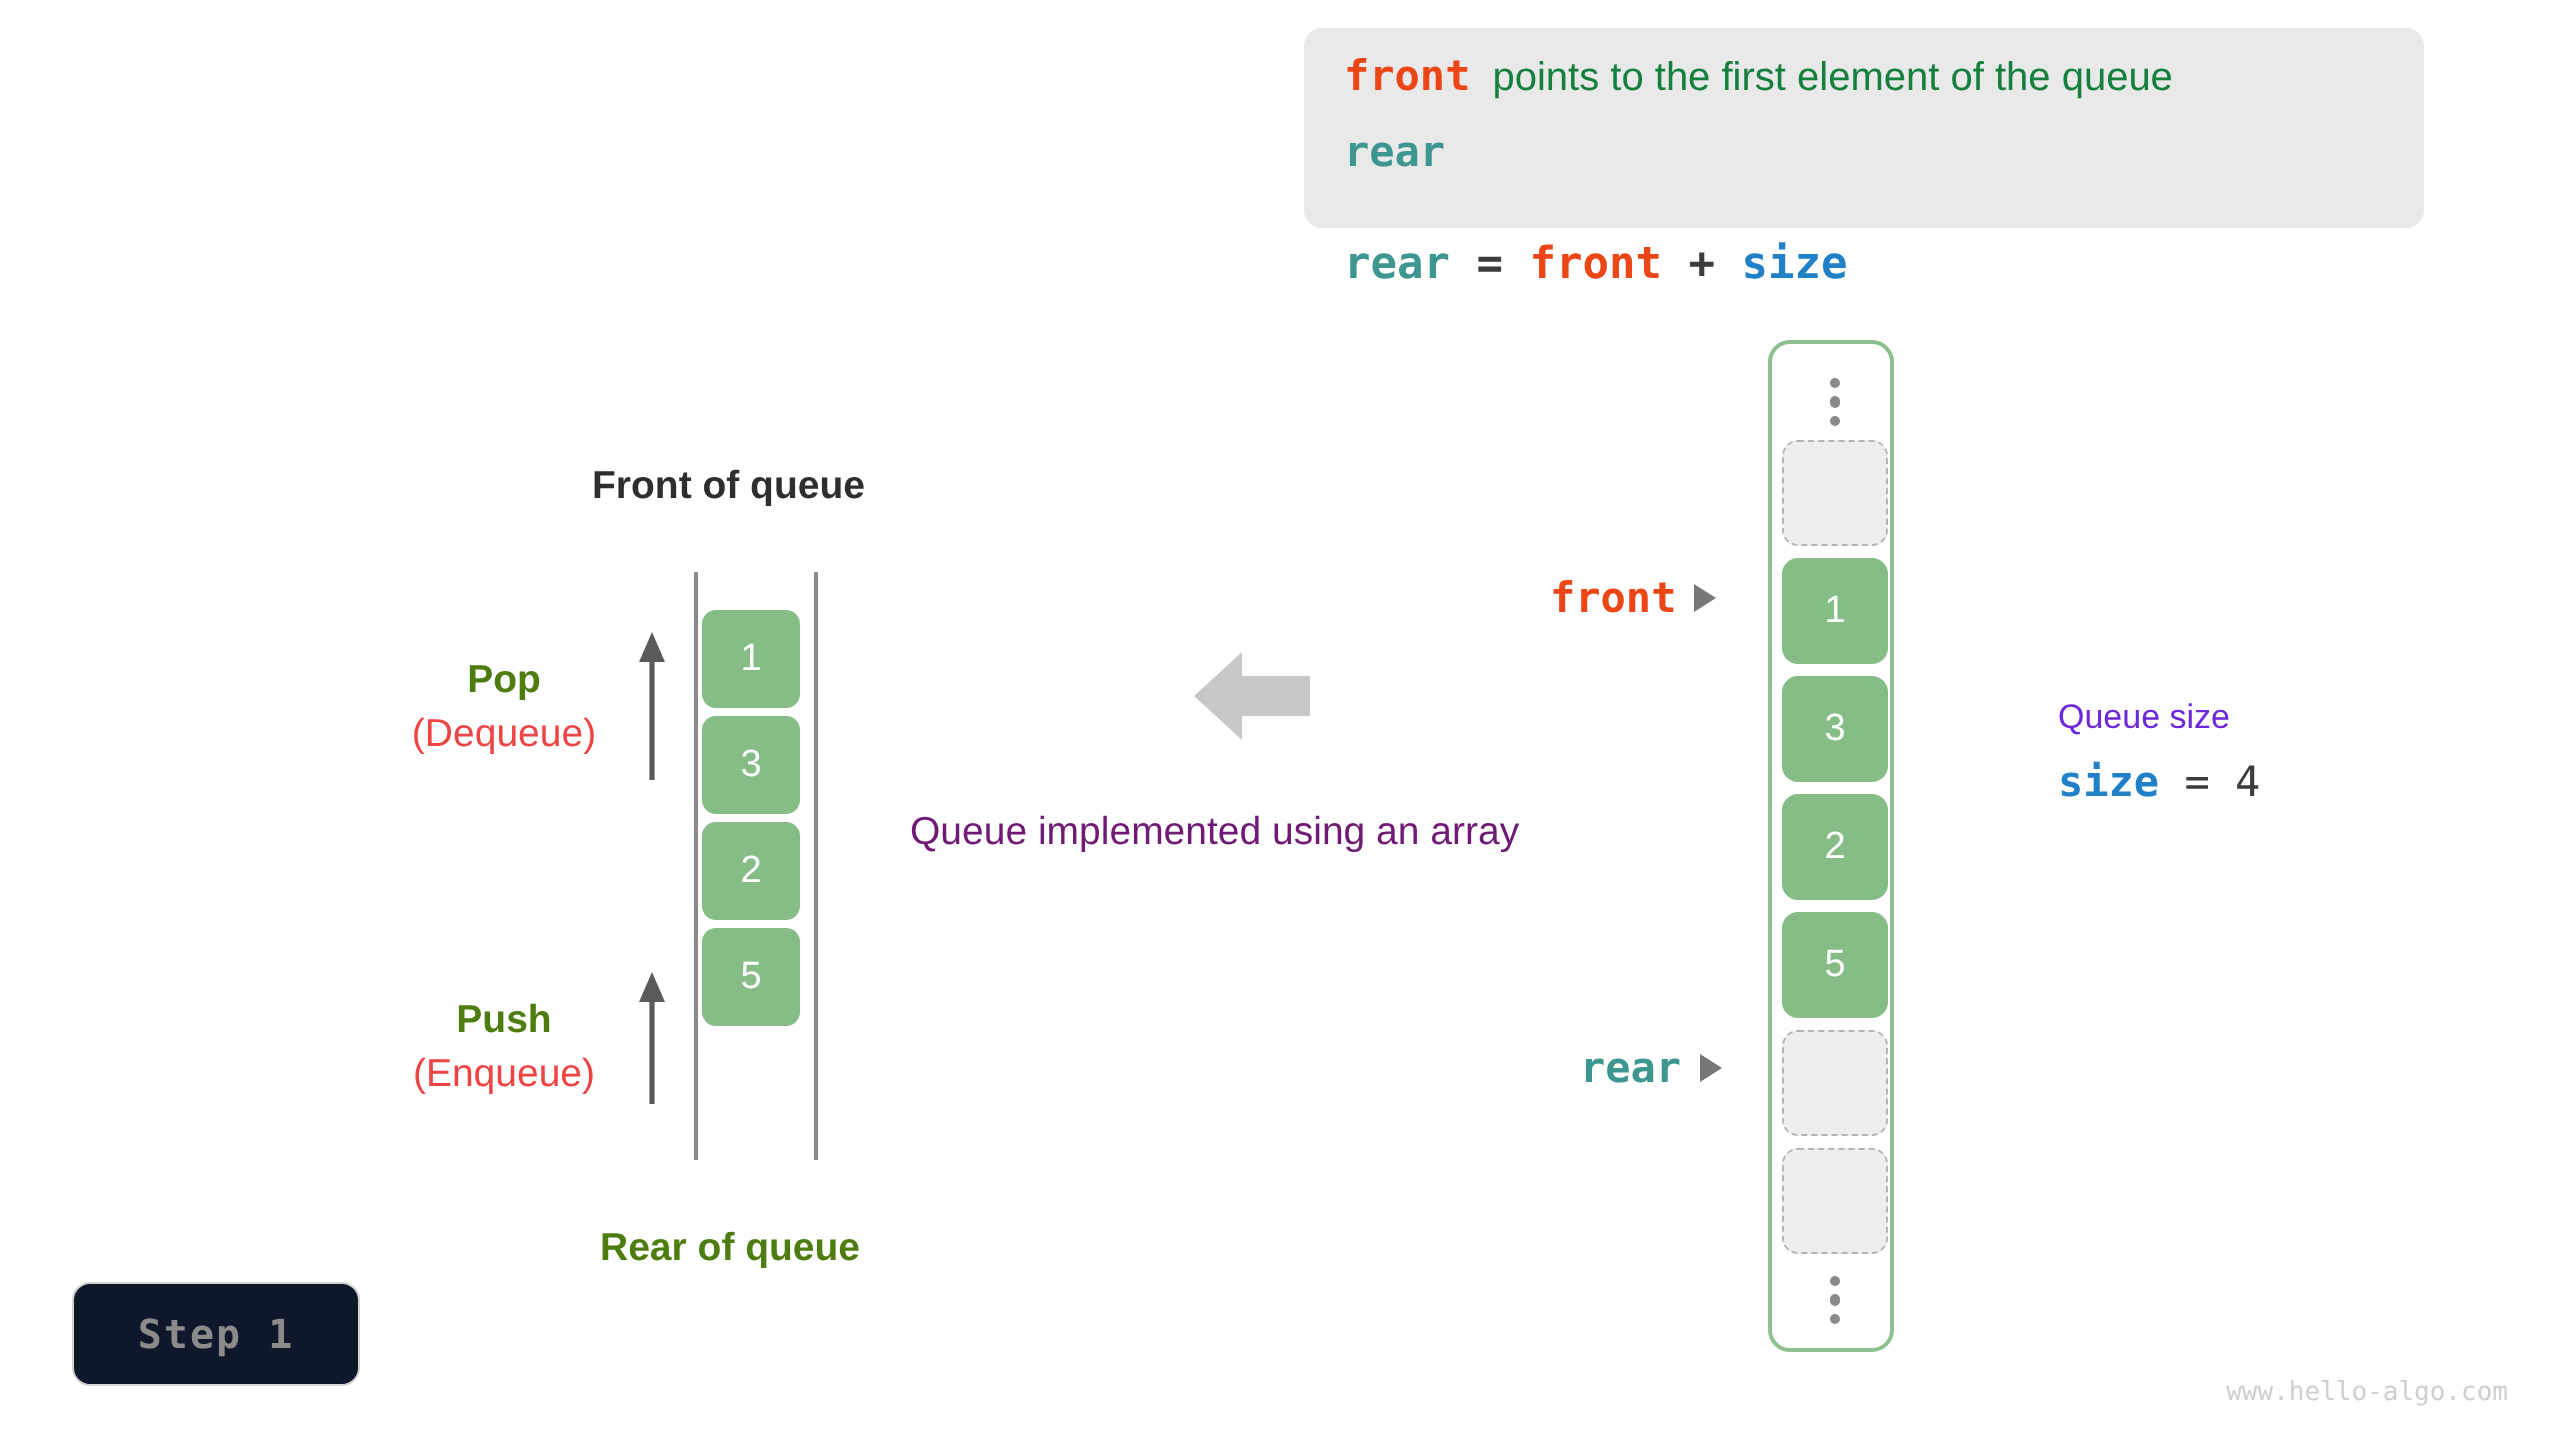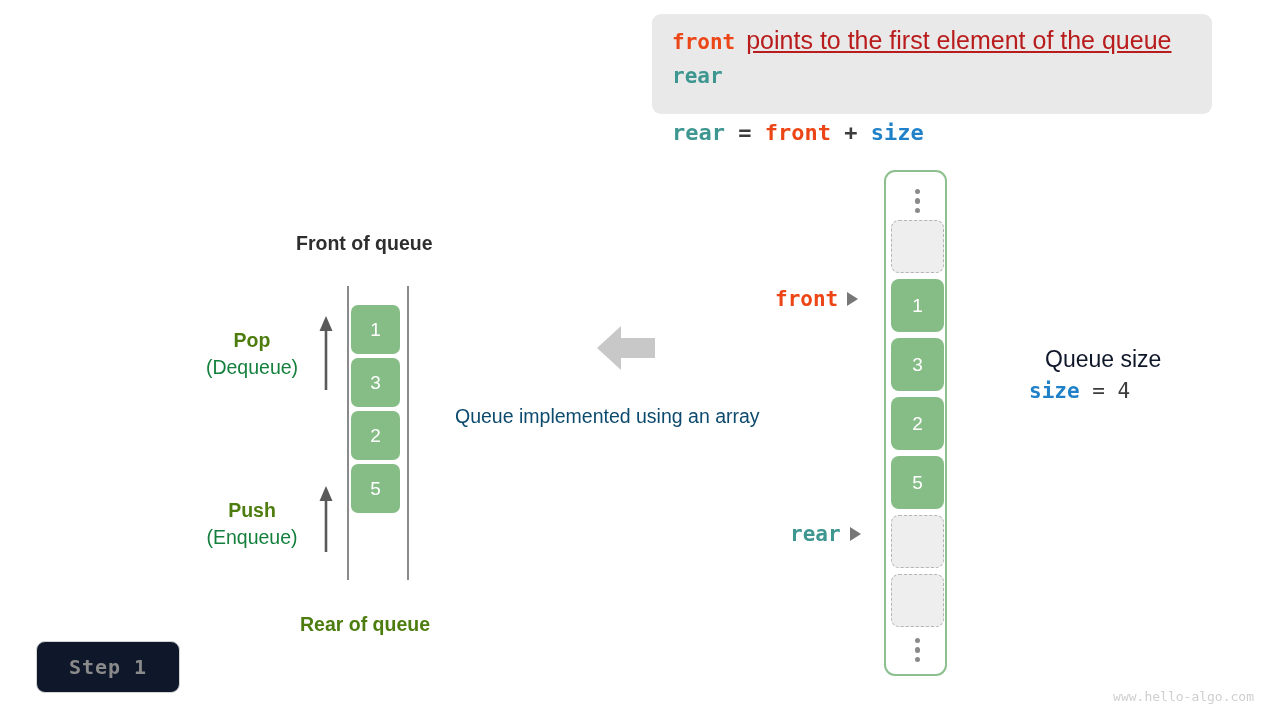--- a/index.html
+++ b/index.html
@@ -35,24 +35,23 @@
   .note-kw {
     font-family: "DejaVu Sans Mono", monospace;
     font-weight: bold;
     font-size: 21px;
     letter-spacing: 0px;
   }
   .kw-front { color: #ec4516; }
   .kw-rear  { color: #3d9690; }
   .kw-size  { color: #2081c8; }
   .note-txt {
-    font-size: 25px;
-    color: #b91c1c;
+    font-size: 20px;
+    color: #15803d;
     margin-left: 11px;
-    text-decoration: underline;
   }
 
   
   #formula {
     position: absolute;
     left: 672px; top: 120px;
     font-family: "DejaVu Sans Mono", monospace;
     font-weight: bold;
     font-size: 22px;
     white-space: pre;
@@ -108,39 +107,39 @@
   }
   .op-label .op-name {
     font-size: 19.5px;
     font-weight: bold;
     color: #4d7c0f;
     display: block;
     line-height: 26px;
   }
   .op-label .op-sub {
     font-size: 19.5px;
-    color: #15803d;
+    color: #ef4444;
     display: block;
     line-height: 28px;
   }
   #pop-label  { left: 172px; top: 327px; }
   #push-label { left: 172px; top: 497px; }
 
   .uparrow { position: absolute; }
 
   
   #middle-arrow {
     position: absolute;
     left: 595px; top: 320px;
   }
   #middle-caption {
     position: absolute;
     left: 455px; top: 405px;
     font-size: 19.5px;
-    color: #0c4a6e;
+    color: #701a75;
   }
 
   
   #array-container {
     position: absolute;
     left: 884px; top: 170px;
     width: 63px;
     height: 506px;
     border: 2px solid #8dc08e;
     border-radius: 11px;
@@ -199,25 +198,24 @@
   }
   #front-ptr { left: 775px; top: 287px; color: #ec4516; }
   #rear-ptr  { left: 790px; top: 522px; color: #3d9690; }
 
   
   #size-note {
     position: absolute;
     left: 1029px; top: 344px;
   }
   #size-note .size-title {
-    font-size: 23px;
-    color: #0f172a;
+    font-size: 17px;
+    color: #6d28d9;
     display: block;
     line-height: 30px;
-    margin-left: 16px;
   }
   #size-note .size-expr {
     font-family: "DejaVu Sans Mono", monospace;
     font-size: 21px;
     font-weight: bold;
     display: block;
     line-height: 34px;
     white-space: pre;
   }
   #size-note .size-expr .val { color: #3c3c3c; font-weight: normal; }

